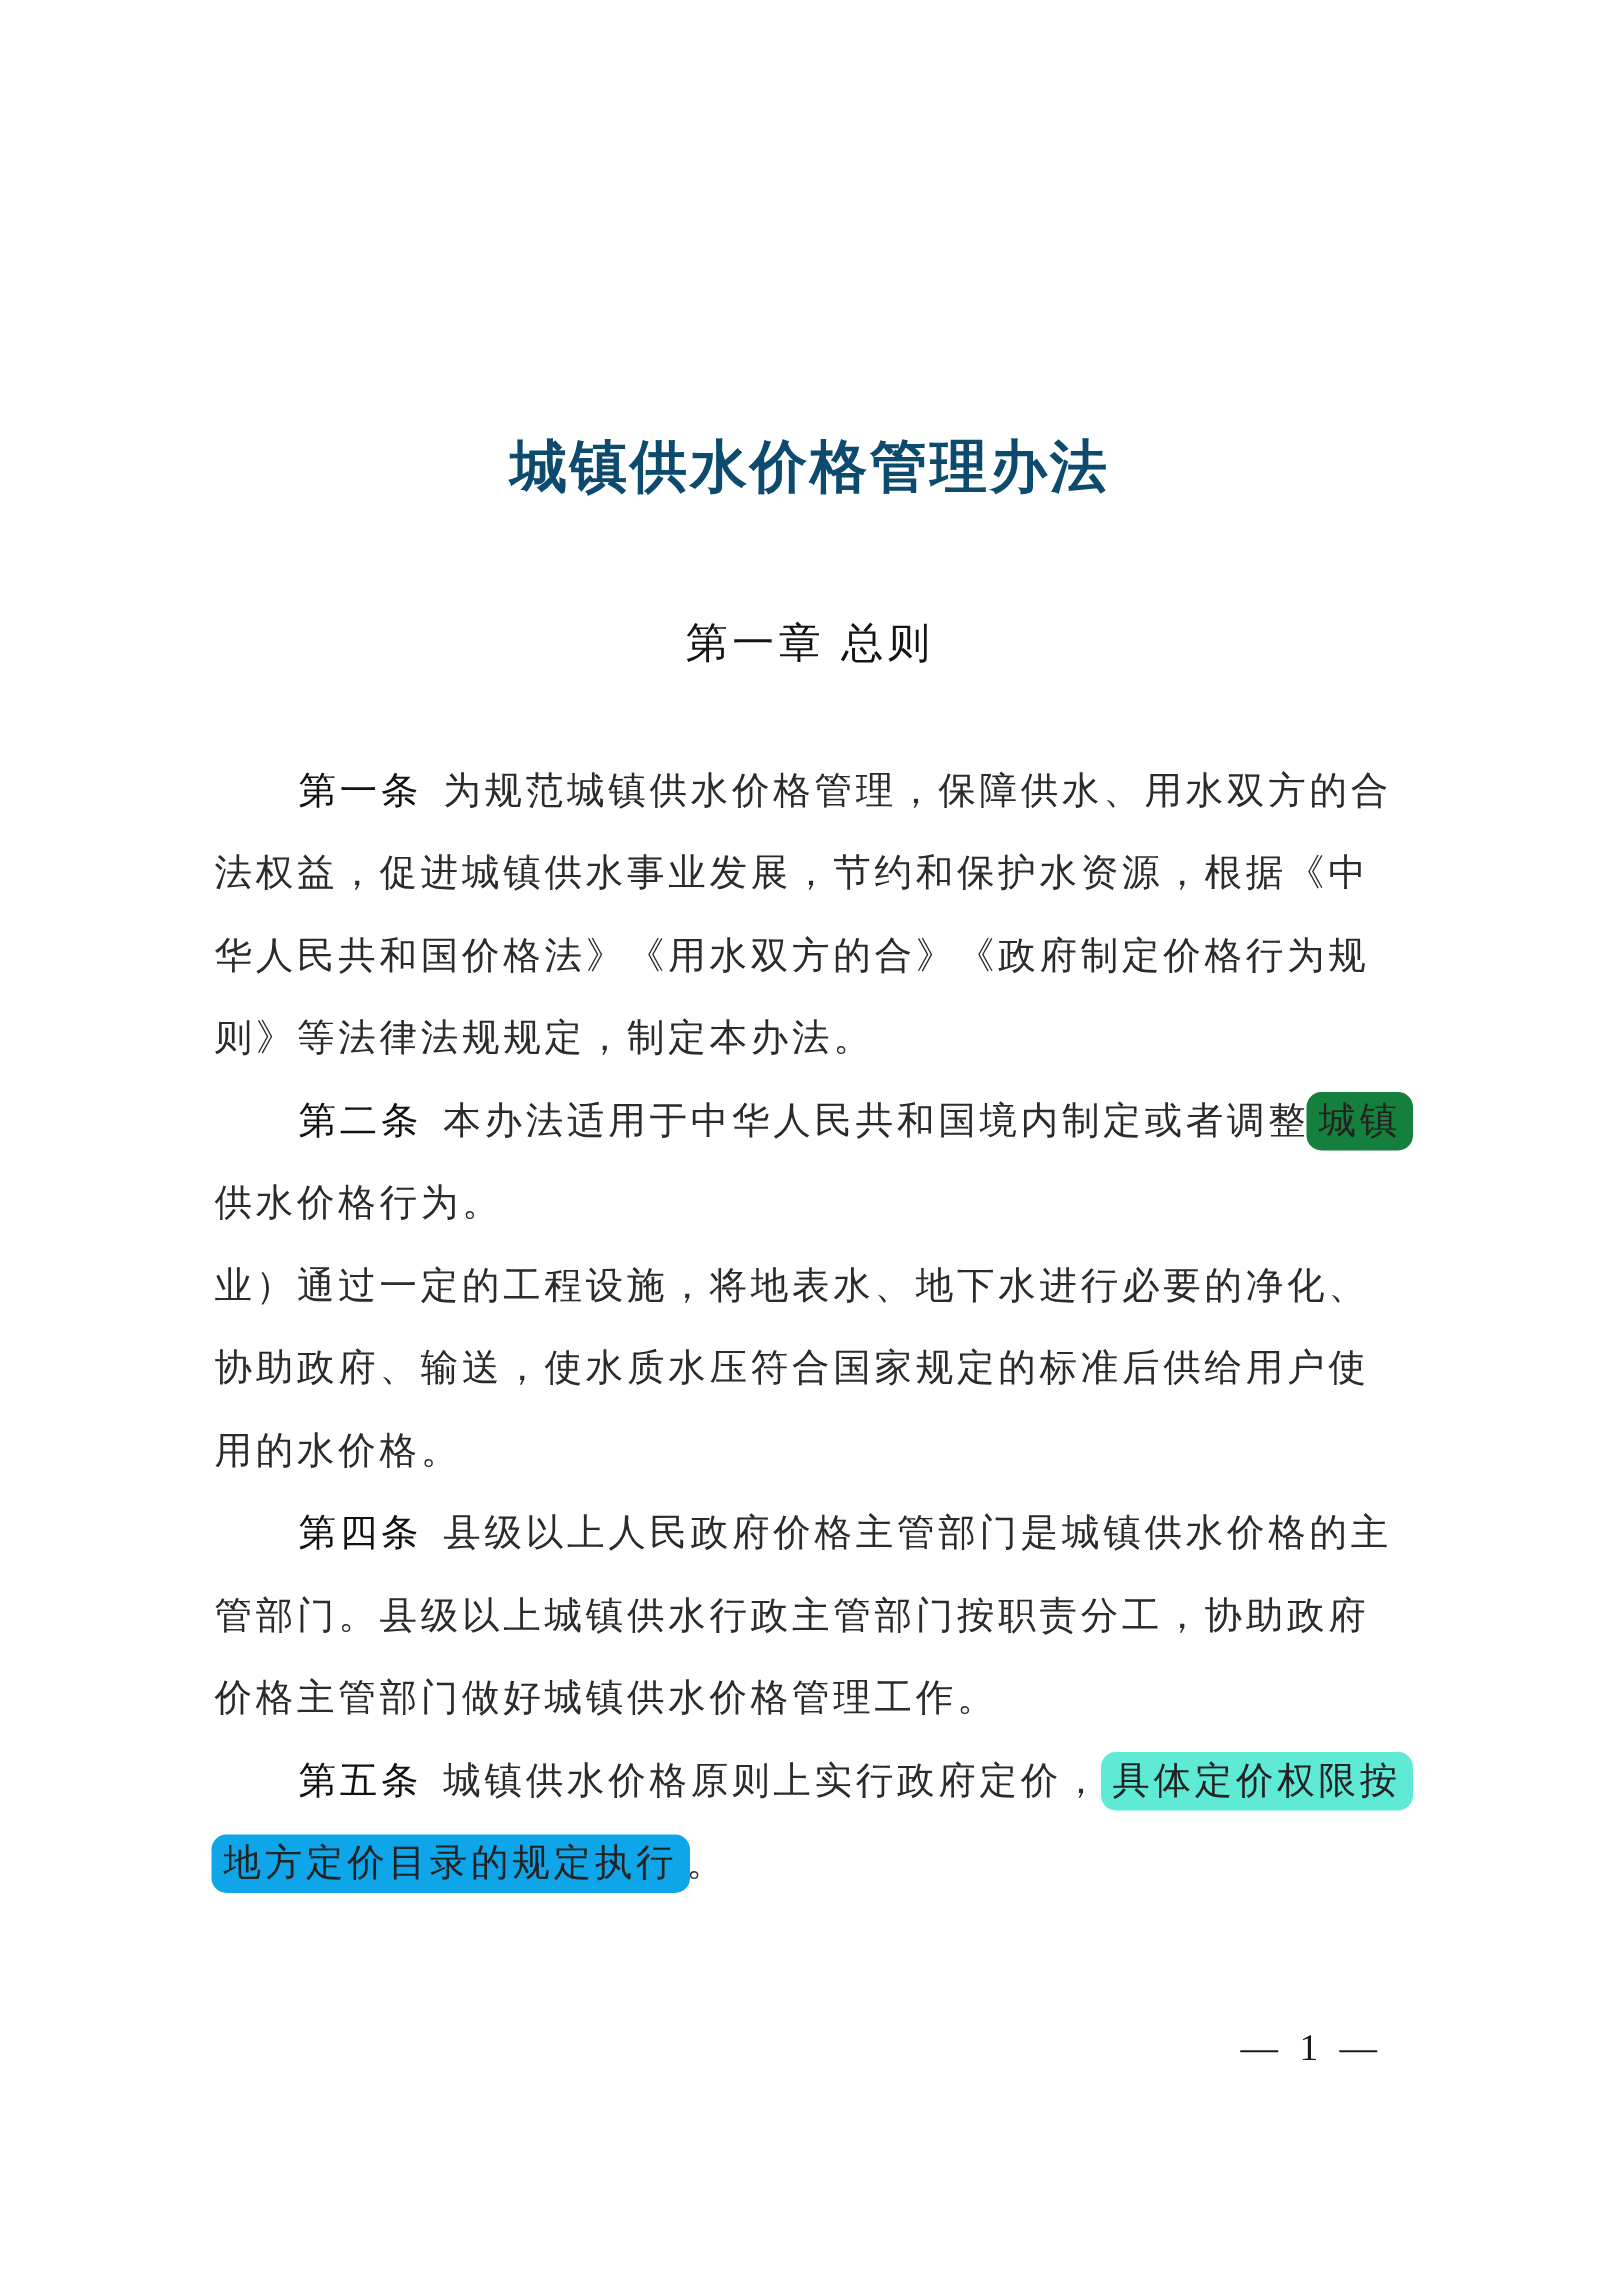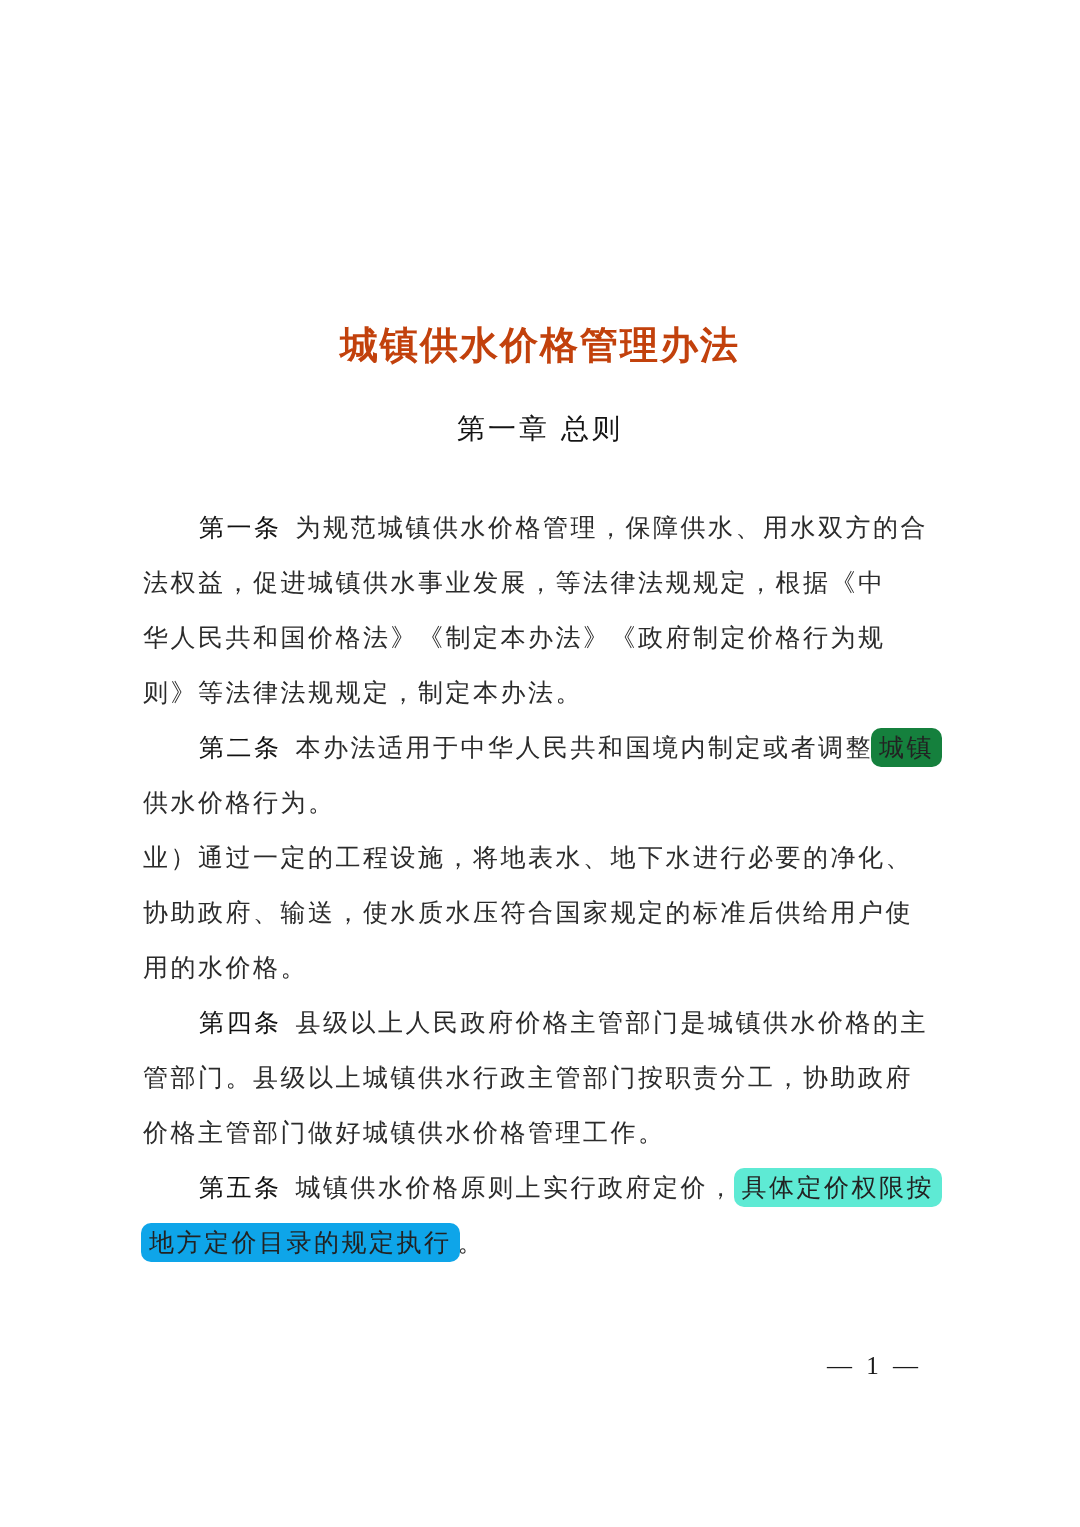--- a/index.html
+++ b/index.html
@@ -16,24 +16,23 @@
     font-family: "Liberation Serif", "DejaVu Serif", serif;
   }
   .doc-title {
     position: absolute;
     top: 286px;
     left: 0;
     width: 100%;
     text-align: center;
     font-size: 38px;
     font-weight: bold;
-    color: #c2410c;
+    color: #0c4a6e;
     letter-spacing: 2px;
     font-family: "Liberation Serif", "DejaVu Serif", serif;
-    margin-top: 34px;
   }
   .chapter-heading {
     position: absolute;
     top: 410px;
     left: 0;
     width: 100%;
     text-align: center;
     font-size: 28px;
     font-weight: normal;
     color: #141414;
@@ -83,22 +82,22 @@
 <body>
 
 <div class="page">
   <div class="doc-title">城镇供水价格管理办法</div>
 
   <div class="chapter-heading">第一章 总则</div>
 
   <div class="doc-body">
       <div class="para">
         <div class="line indent"><span class="art-label">第一条</span><span>为规范城镇供水价格管理，保障供水、用水双方的合</span></div>
-        <div class="line"><span>法权益，促进城镇供水事业发展，等法律法规规定，根据《中</span></div>
-        <div class="line"><span>华人民共和国价格法》《制定本办法》《政府制定价格行为规</span></div>
+        <div class="line"><span>法权益，促进城镇供水事业发展，节约和保护水资源，根据《中</span></div>
+        <div class="line"><span>华人民共和国价格法》《用水双方的合》《政府制定价格行为规</span></div>
         <div class="line"><span>则》等法律法规规定，制定本办法。</span></div>
       </div>
       <div class="para">
         <div class="line indent"><span class="art-label">第二条</span><span>本办法适用于中华人民共和国境内制定或者调整</span><span class="hl" style="background: #15803d;">城镇</span></div>
         <div class="line"><span>供水价格行为。</span></div>
       </div>
       <div class="para">
         <div class="line"><span>业）通过一定的工程设施，将地表水、地下水进行必要的净化、</span></div>
         <div class="line"><span>协助政府、输送，使水质水压符合国家规定的标准后供给用户使</span></div>
         <div class="line"><span>用的水价格。</span></div>

